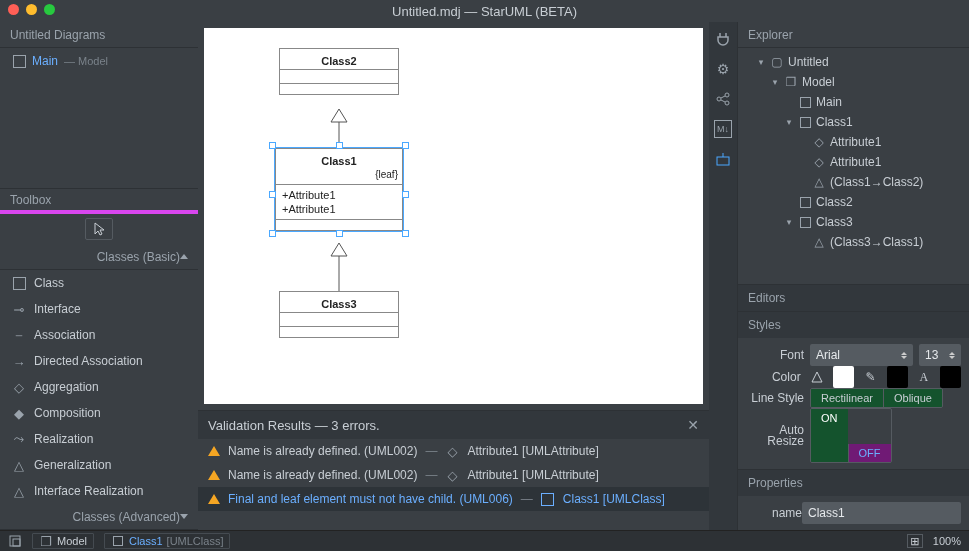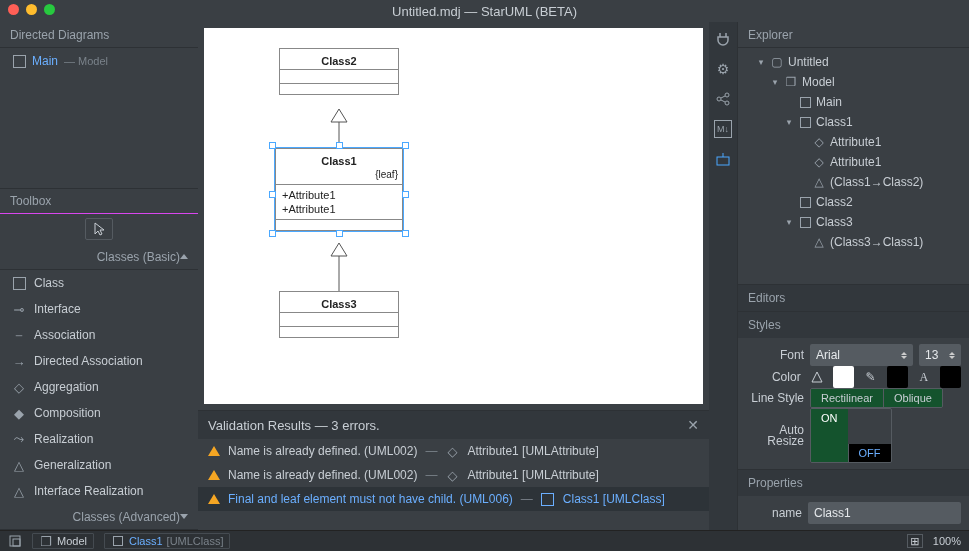--- a/index.html
+++ b/index.html
@@ -22,21 +22,21 @@
 .panel-header.collapsible { justify-content: flex-end; cursor: pointer; }
 .triangle-up { width: 0; height: 0; border-left: 4px solid transparent; border-right: 4px solid transparent; border-bottom: 5px solid #9aa3ac; }
 .triangle-down { width: 0; height: 0; border-left: 4px solid transparent; border-right: 4px solid transparent; border-top: 5px solid #9aa3ac; }
 
 .working-diagrams { height: 140px; }
 .wd-item { display: flex; align-items: center; padding: 6px 12px; gap: 6px; }
 .tool-sq { width: 13px; height: 13px; border: 1px solid #9aa3ac; display:inline-block; }
 .wd-main { color: #6bafff; }
 .wd-model { color: #7a828a; font-size: 11px; }
 
-.toolbox-header { height: 26px; display: flex; align-items: center; padding: 0 10px; color: #9aa3ac; border-top: 1px solid #2d3135; border-bottom: 1px solid #d946ef; }
+.toolbox-header { height: 26px; display: flex; align-items: center; padding: 0 10px; color: #9aa3ac; border-top: 1px solid #2d3135; border-bottom: 4px solid #d946ef; }
 .toolbox-cursor { height: 30px; display: flex; align-items: center; justify-content: center; }
 .cursor-btn { width: 28px; height: 22px; border: 1px solid #555b61; border-radius: 2px; display: flex; align-items: center; justify-content: center; }
 
 .tool-list { flex: 1; overflow: hidden; }
 .tool-item { display: flex; align-items: center; padding: 6px 12px; gap: 8px; cursor: pointer; color: #c8ced4; }
 .tool-icon { width: 14px; height: 14px; display: inline-flex; align-items: center; justify-content: center; color: #9aa3ac; font-size: 13px; }
 
 
 .center-col { flex: 1; display: flex; flex-direction: column; background: #3a3f44; position: relative; }
 .canvas-wrap { flex: 1; background: #3a3f44; padding: 6px; position: relative; }
@@ -91,24 +91,24 @@
 .spin .dn { border-top:3px solid #ccc; }
 .num-box { width: 42px; height: 22px; background: #555b61; border-radius: 2px; display: flex; align-items: center; justify-content: space-between; padding: 0 6px; color:#e5e8eb; }
 .swatch { width: 22px; height: 22px; border-radius: 2px; }
 .swatch.white { background: #fff; }
 .swatch.black { background: #000; }
 .icon-sq { width: 22px; height: 22px; display:flex; align-items:center; justify-content:center; color:#c8ced4; }
 .seg { display: flex; border: 1px solid #555b61; border-radius: 2px; overflow: hidden; }
 .seg-btn { padding: 3px 10px; background: #14532d; color: #c8ced4; cursor: pointer; font-size: 11px; }
 .seg-btn + .seg-btn { border-left: 1px solid #555b61; }
 .seg-btn.on { color: #fff; }
-.seg-btn.off-blue { color: #6bafff; background: #000000; margin-top: 35px; }
+.seg-btn.off-blue { color: #6bafff; background: #701a75; margin-top: 35px; }
 
 .props-body { padding: 6px 8px; }
-.prop-row { display: flex; align-items: center; gap: 6px; }
+.prop-row { display: flex; align-items: center; gap: 0; }
 .prop-label { width: 56px; text-align: right; color: #c8ced4; font-size: 12px; }
 .text-input { flex: 1; height: 22px; background: #555b61; border-radius: 2px; padding: 0 6px; color: #e5e8eb; display:flex; align-items:center; font-size:12px; }
 
 
 .statusbar { position: absolute; bottom: 0; left: 0; right: 0; height: 21px; background: #2d3135; display: flex; align-items: center; padding: 0 8px; gap: 10px; color: #c8ced4; font-size: 11px; border-top: 1px solid #222; }
 .sb-crumb { display: flex; align-items: center; gap: 4px; padding: 0 6px; border: 1px solid #454b51; border-radius: 1px; height: 16px; }
 .sb-link { color: #6bafff; }
 .sb-type { color: #7a828a; }
 .sb-spacer { flex: 1; }
 .zoom-btn { width: 16px; height: 14px; border: 1px solid #555b61; display:flex; align-items:center; justify-content:center; cursor:pointer; font-size:11px; }
@@ -123,21 +123,21 @@
     <div class="traffic-light tl-red"></div>
     <div class="traffic-light tl-yellow"></div>
     <div class="traffic-light tl-green"></div>
   </div>
   <div class="titlebar-title">Untitled.mdj — StarUML (BETA)</div>
 </div>
 
 <div class="main-layout">
 
   <div class="left-col">
-    <div class="panel-header">Directed Diagrams</div>
+    <div class="panel-header">Untitled Diagrams</div>
     <div class="working-diagrams">
       <div class="wd-item">
         <span class="tool-icon">
             <span class="tool-sq"></span>
           </span>
         <span class="wd-main">Main</span>
         <span class="wd-model">— Model</span>
       </div>
     </div>
     <div class="toolbox-header">Toolbox</div>

